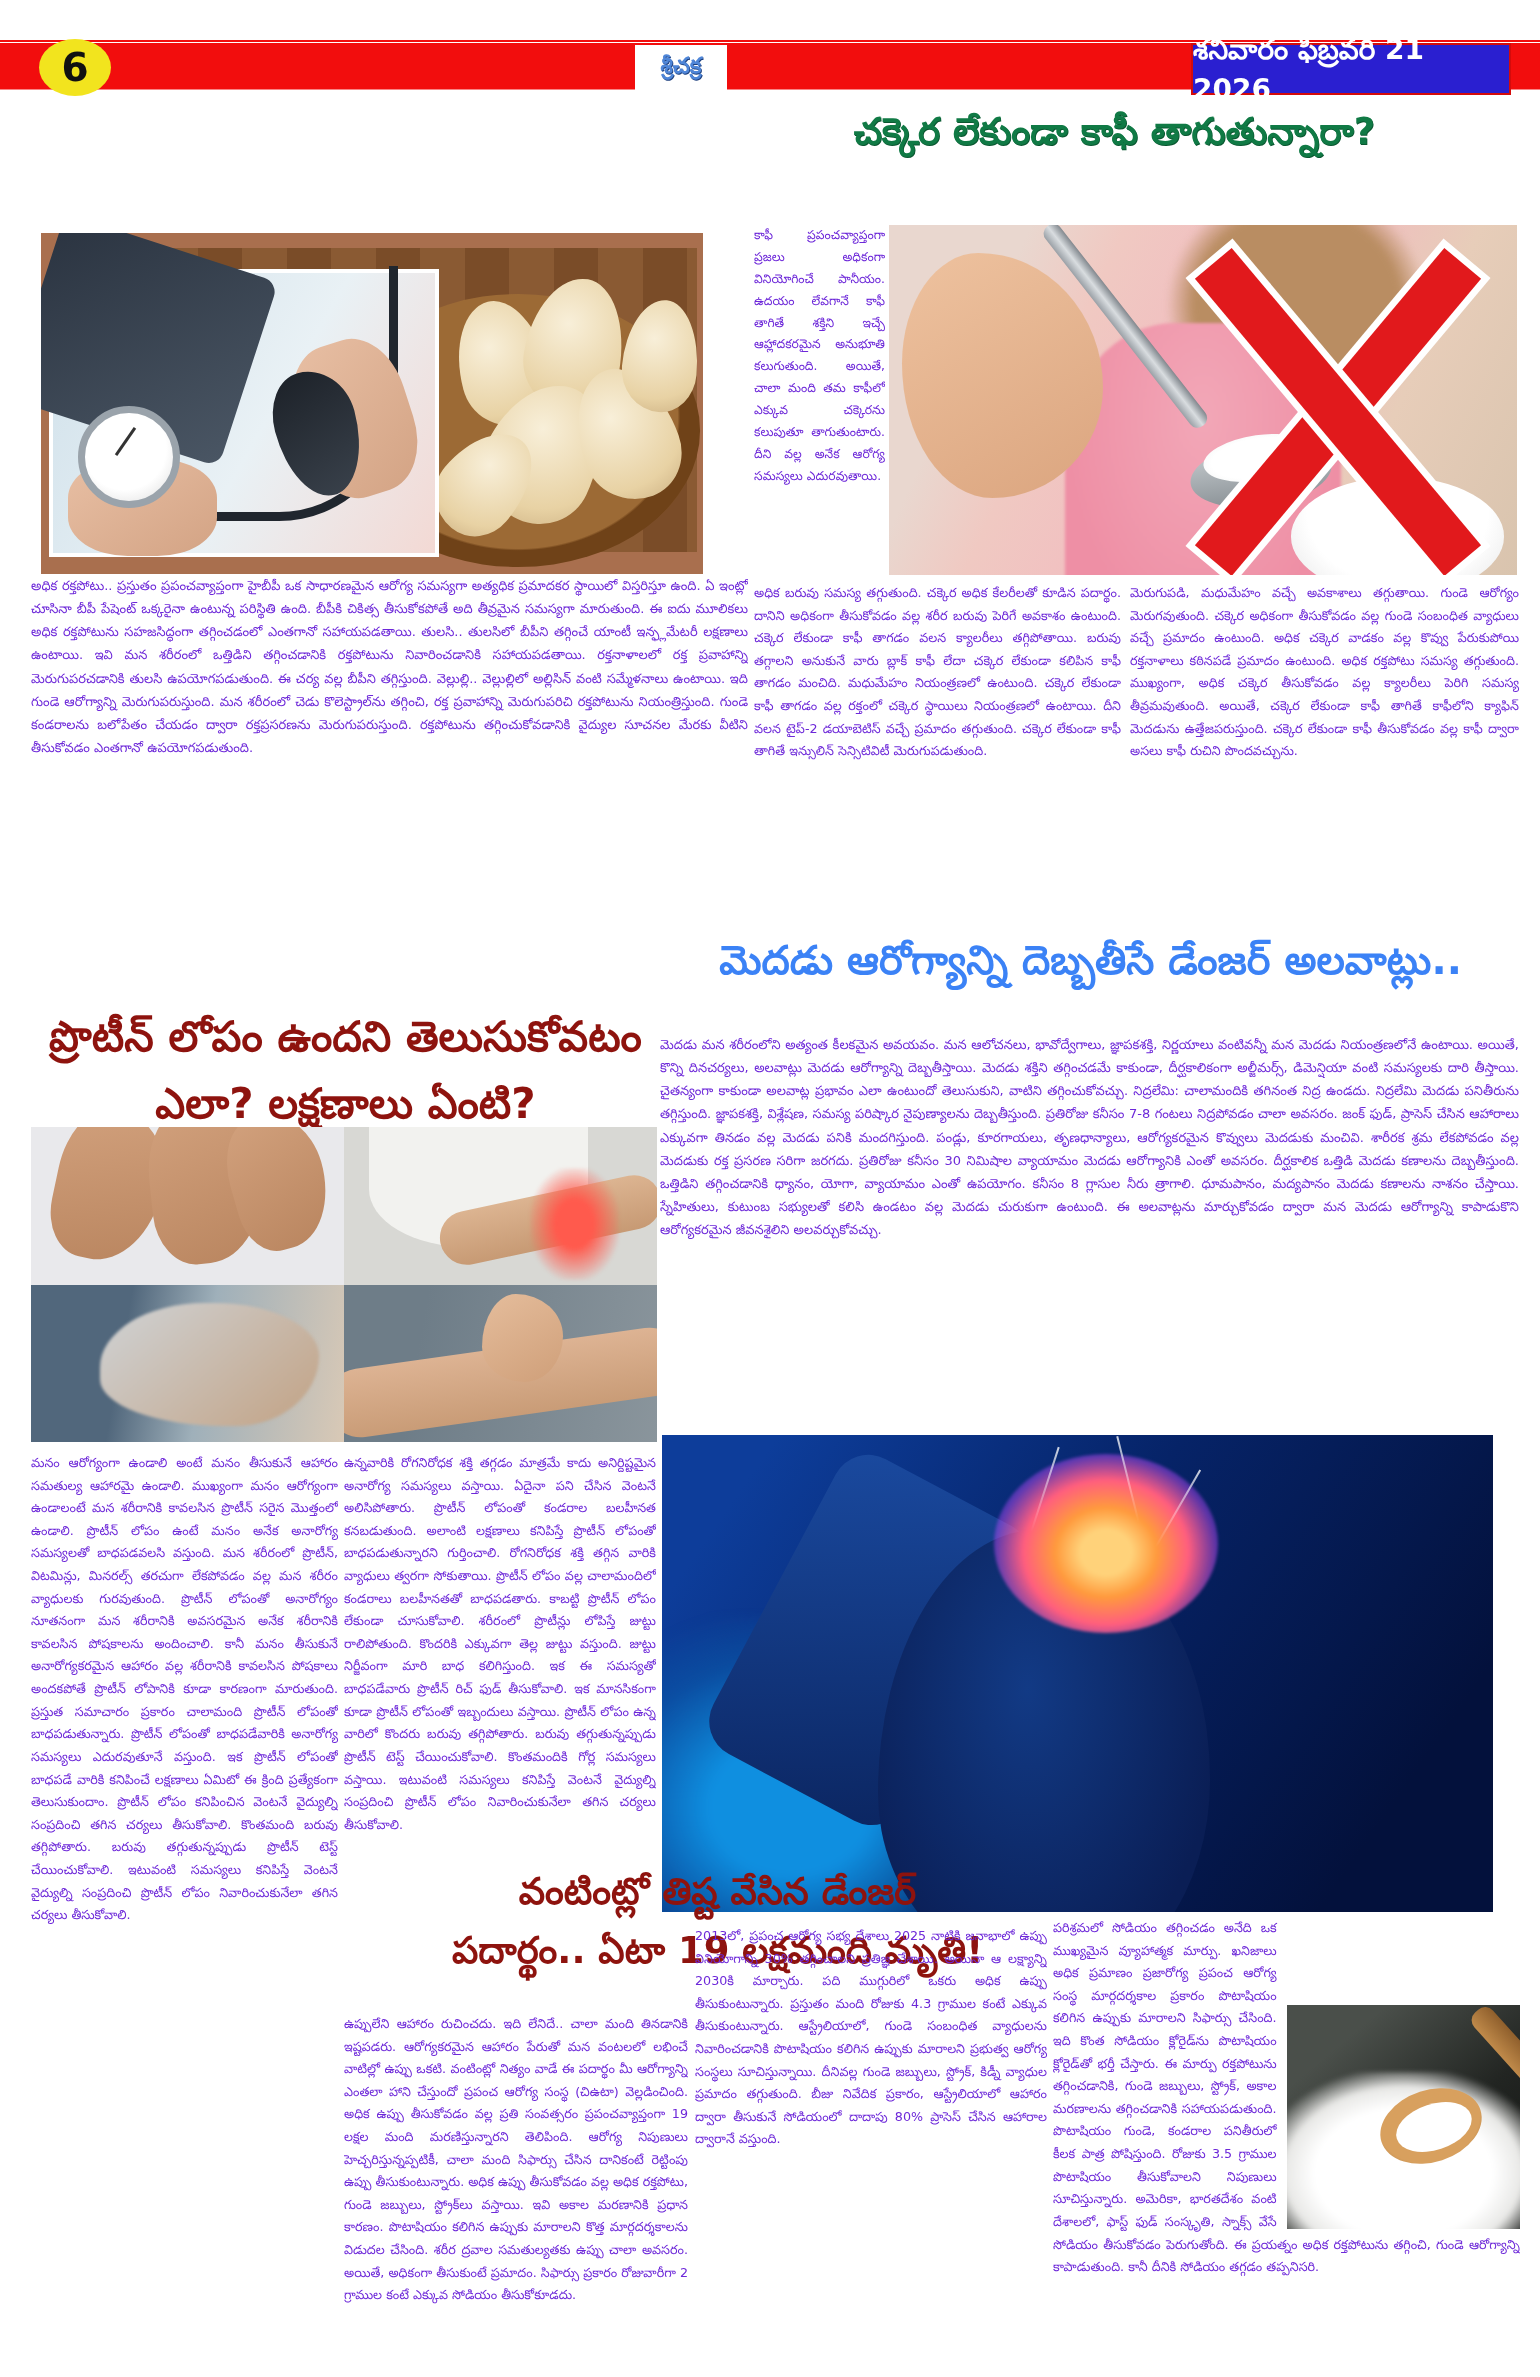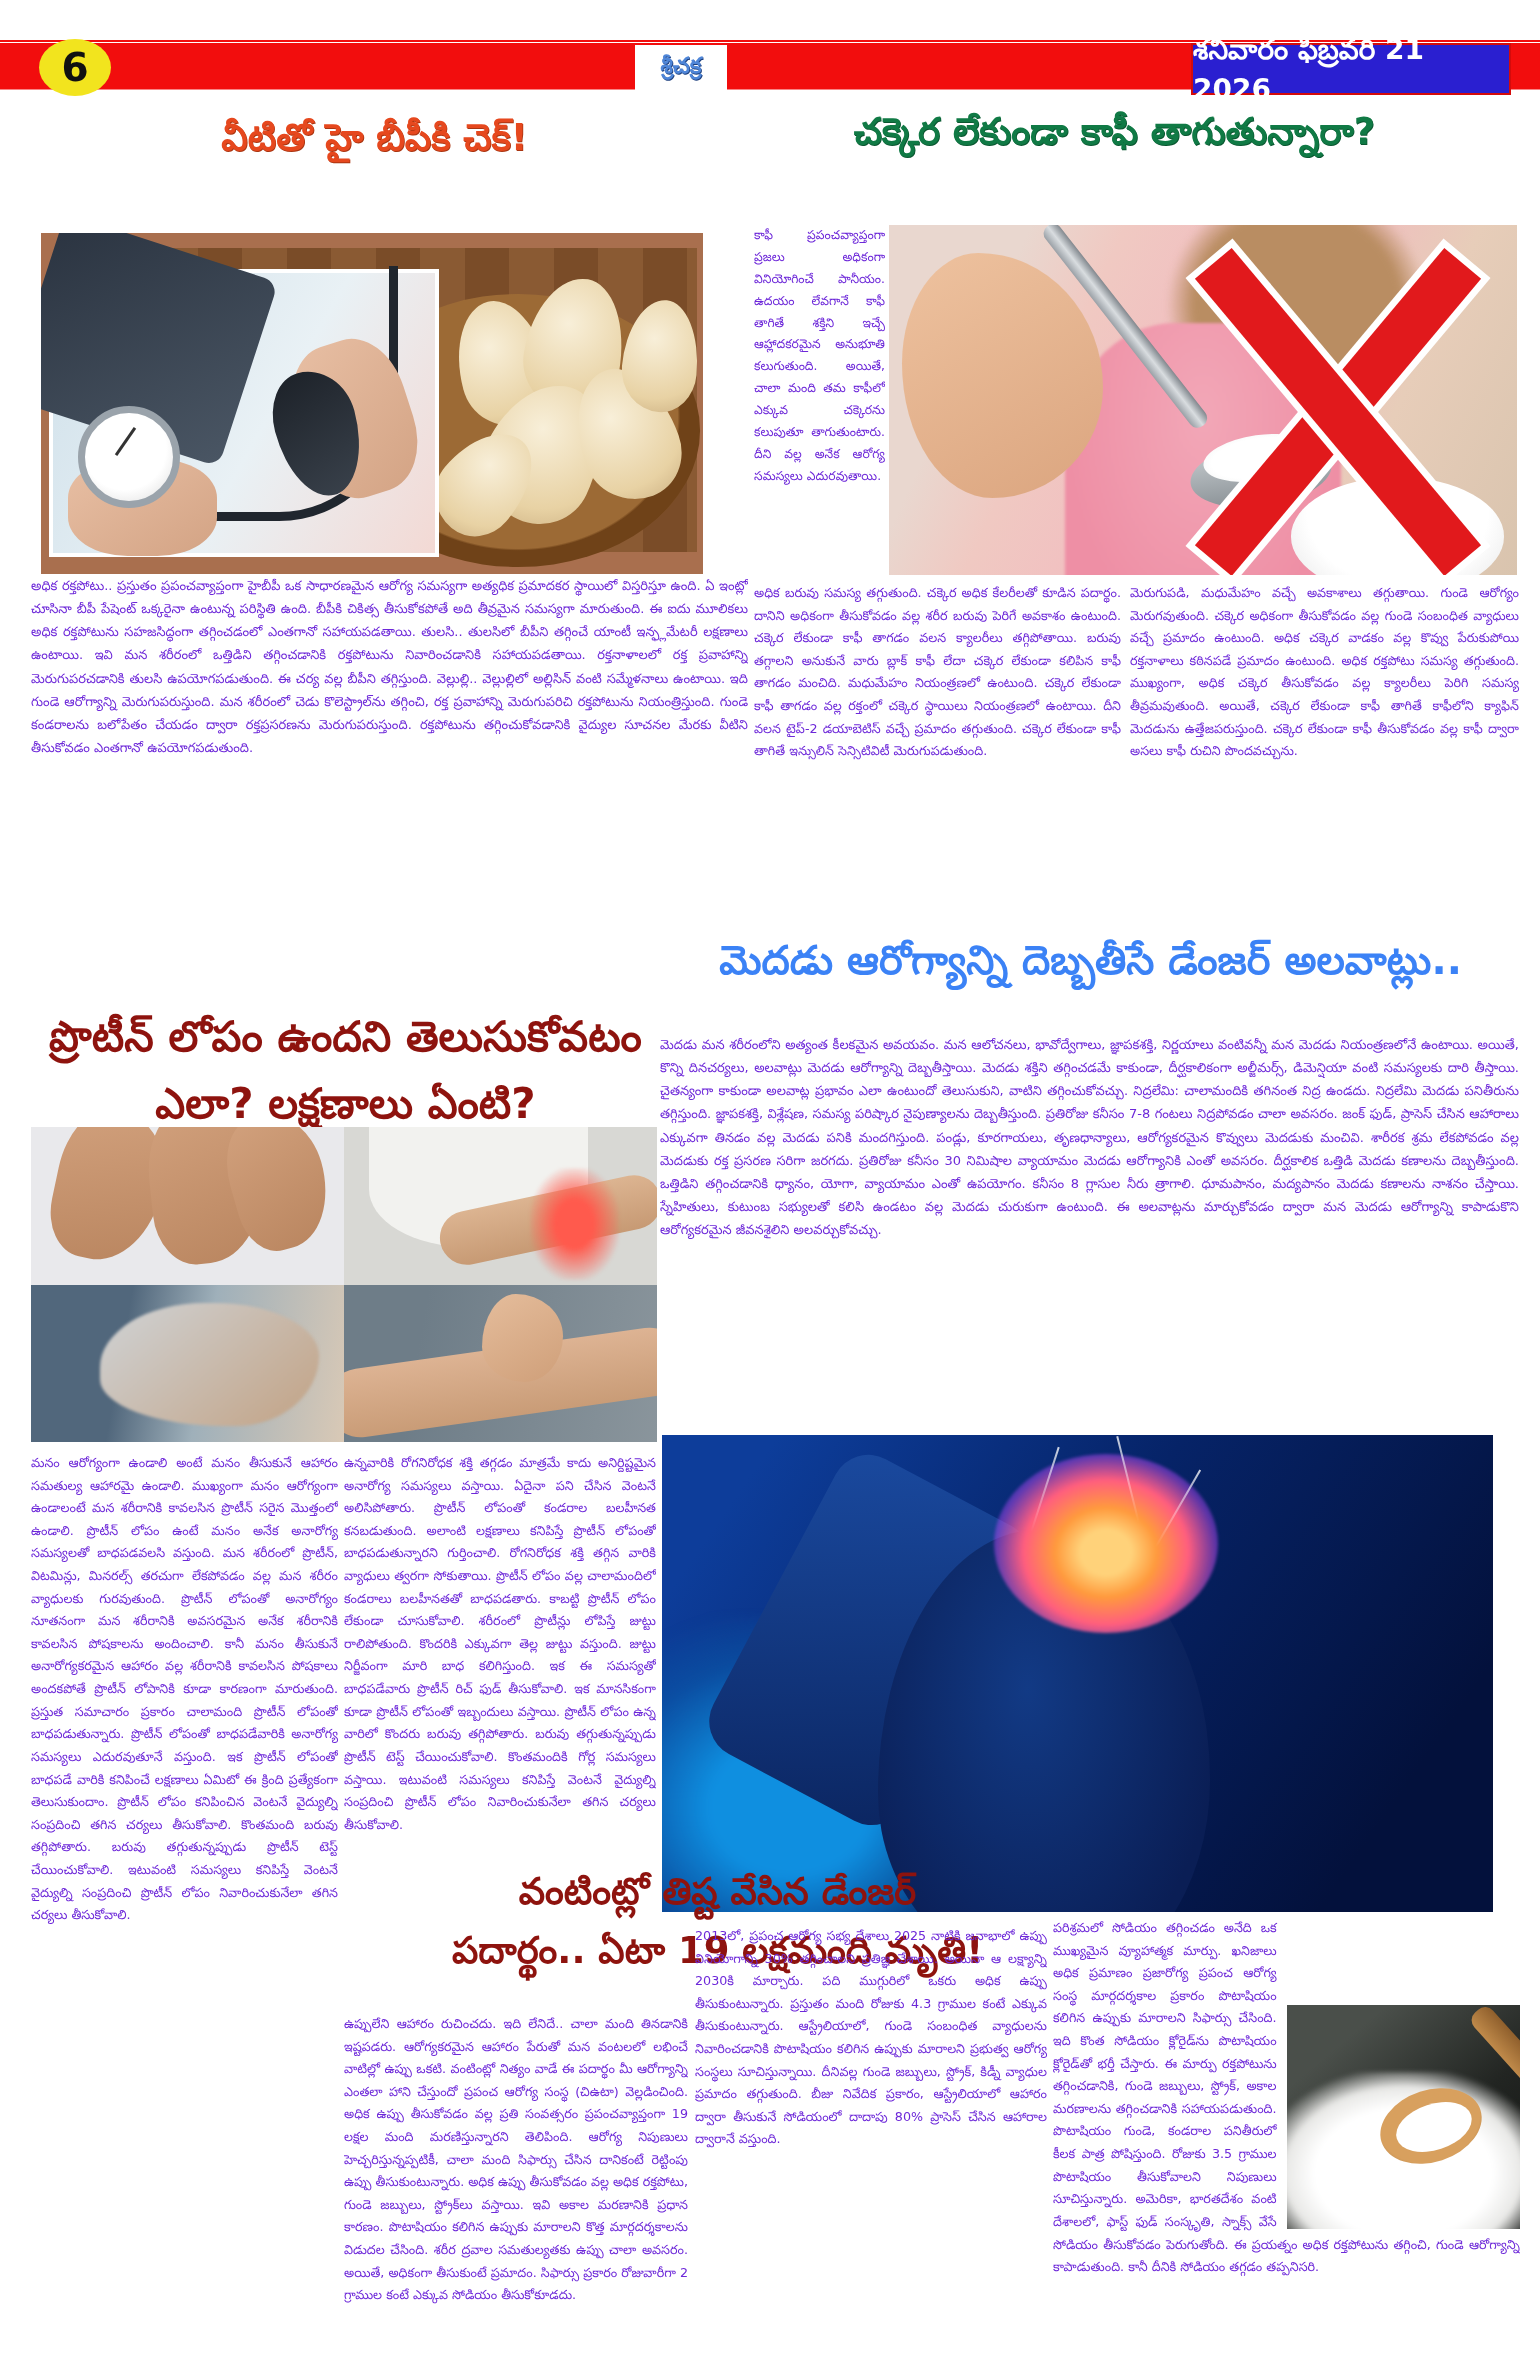--- a/index.html
+++ b/index.html
@@ -101,21 +101,20 @@
     <span>6</span>
   </div>
   <div class="logo-box">
     <span>శ్రీచక్ర</span>
   </div>
   <div class="date-box">
     <span>శనివారం ఫిబ్రవరి 21  2026</span>
   </div>
 
   <div class="headline hl-bp">
-    <div>వీటితో హై బీపీకి చెక్!</div>
   </div>
   <div class="headline hl-coffee">
     <div>చక్కెర లేకుండా కాఫీ తాగుతున్నారా?</div>
   </div>
 
   <div class="ph ph-bpgarlic">
     <div class="wood"></div>
     <div class="bowl"></div>
     <span class="clove" style="left:417px;top:67px;width:89px;height:127px;transform:rotate(-15deg);"></span>
     <span class="clove" style="left:485px;top:45px;width:97px;height:134px;transform:rotate(10deg);"></span>

